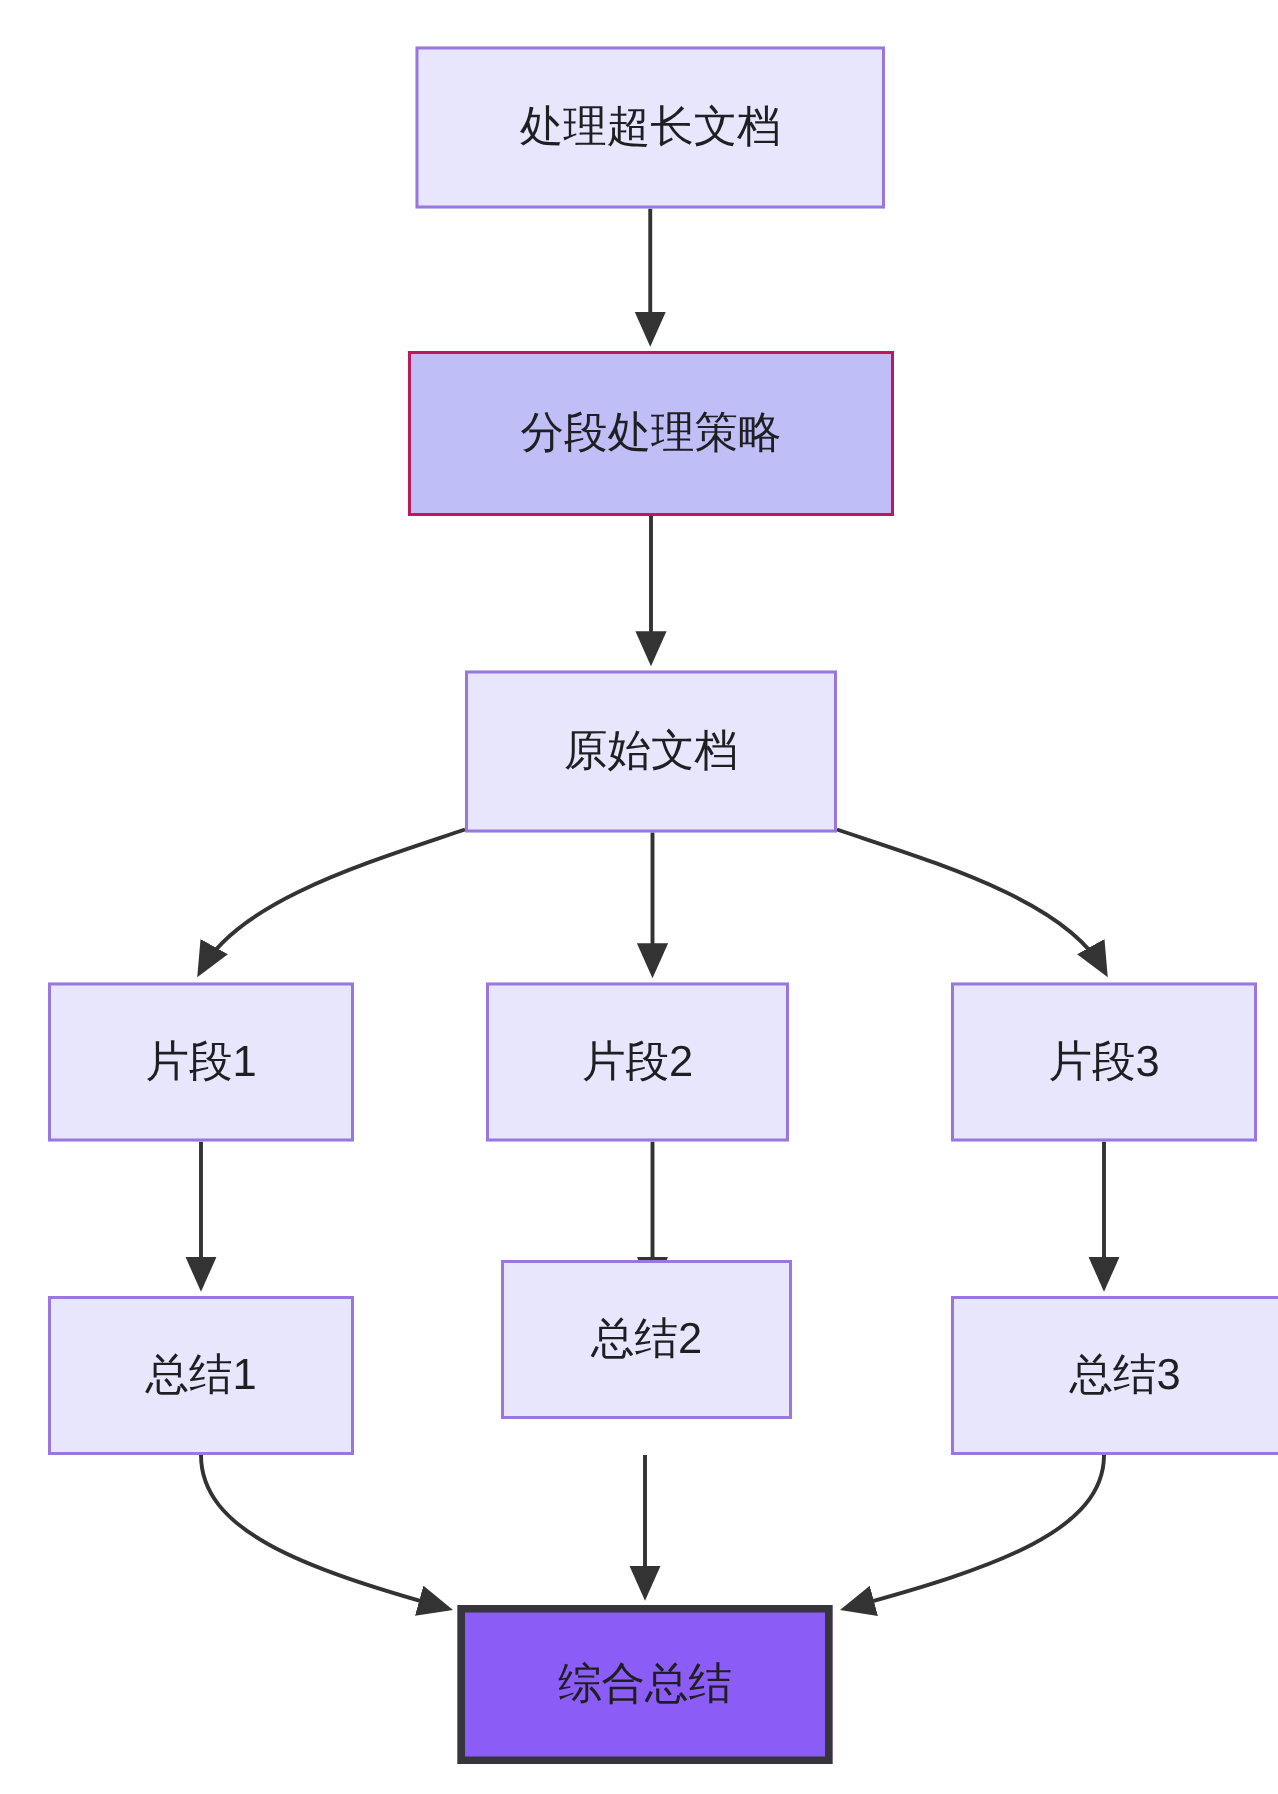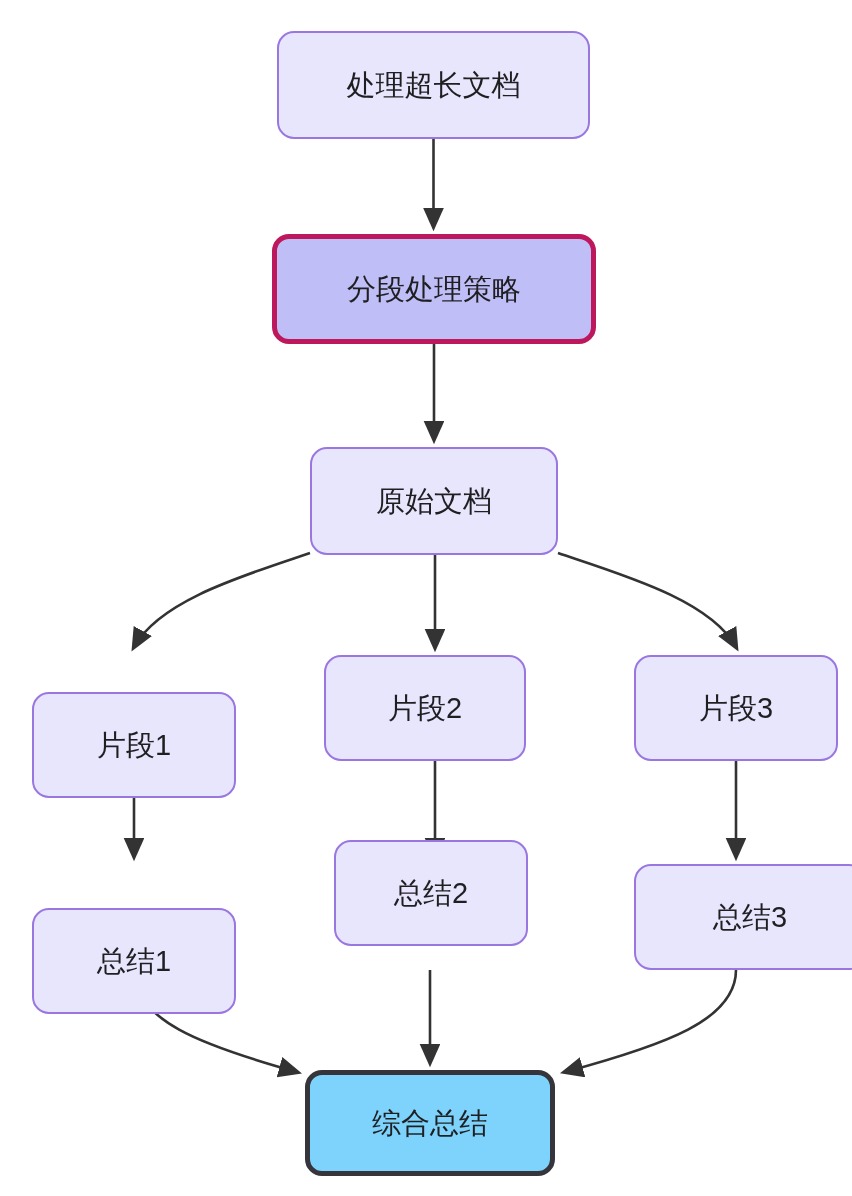--- a/index.html
+++ b/index.html
@@ -29,34 +29,33 @@
   .node {
     position: absolute;
     box-sizing: border-box;
     display: flex;
     align-items: center;
     justify-content: center;
     text-align: left;
     line-height: 1.25;
     color: #1f1f22;
     white-space: nowrap;
-    border-radius: 17px;
   }
   .node-normal {
     background: #e8e6fc;
     border: 2px solid #9a77e0;
     font-size: 29px;
   }
   .node-strategy {
     background: #bfbef7;
-    border: 5px solid #be185d;
+    border: 2px solid #be185d;
     font-size: 29px;
   }
   .node-final {
-    background: #7dd3fc;
+    background: #8b5cf6;
     border: 5px solid #35353b;
     font-size: 29px;
   }
   .node-label {
     display: block;
   }
 </style>
 </head>
 <body>
 
@@ -86,30 +85,30 @@
   <div id="nodes-group">
       <div class="node node-normal" style="left: 277px; top: 31px; width: 313px; height: 108px;">
         <span class="node-label">处理超长文档</span>
       </div>
       <div class="node node-strategy" style="left: 272px; top: 234px; width: 324px; height: 110px;">
         <span class="node-label">分段处理策略</span>
       </div>
       <div class="node node-normal" style="left: 310px; top: 447px; width: 248px; height: 108px;">
         <span class="node-label">原始文档</span>
       </div>
-      <div class="node node-normal" style="left: 32px; top: 692px; width: 204px; height: 106px;">
+      <div class="node node-normal" style="left: 32px; top: 655px; width: 204px; height: 106px;">
         <span class="node-label">片段1</span>
       </div>
       <div class="node node-normal" style="left: 324px; top: 655px; width: 202px; height: 106px;">
         <span class="node-label">片段2</span>
       </div>
       <div class="node node-normal" style="left: 634px; top: 655px; width: 204px; height: 106px;">
         <span class="node-label">片段3</span>
       </div>
-      <div class="node node-normal" style="left: 32px; top: 864px; width: 204px; height: 106px; margin-top: 44px;">
+      <div class="node node-normal" style="left: 32px; top: 864px; width: 204px; height: 106px;">
         <span class="node-label">总结1</span>
       </div>
       <div class="node node-normal" style="left: 334px; top: 840px; width: 194px; height: 106px;">
         <span class="node-label">总结2</span>
       </div>
       <div class="node node-normal" style="left: 634px; top: 864px; width: 232px; height: 106px;">
         <span class="node-label">总结3</span>
       </div>
       <div class="node node-final" style="left: 305px; top: 1070px; width: 250px; height: 106px;">
         <span class="node-label">综合总结</span>

